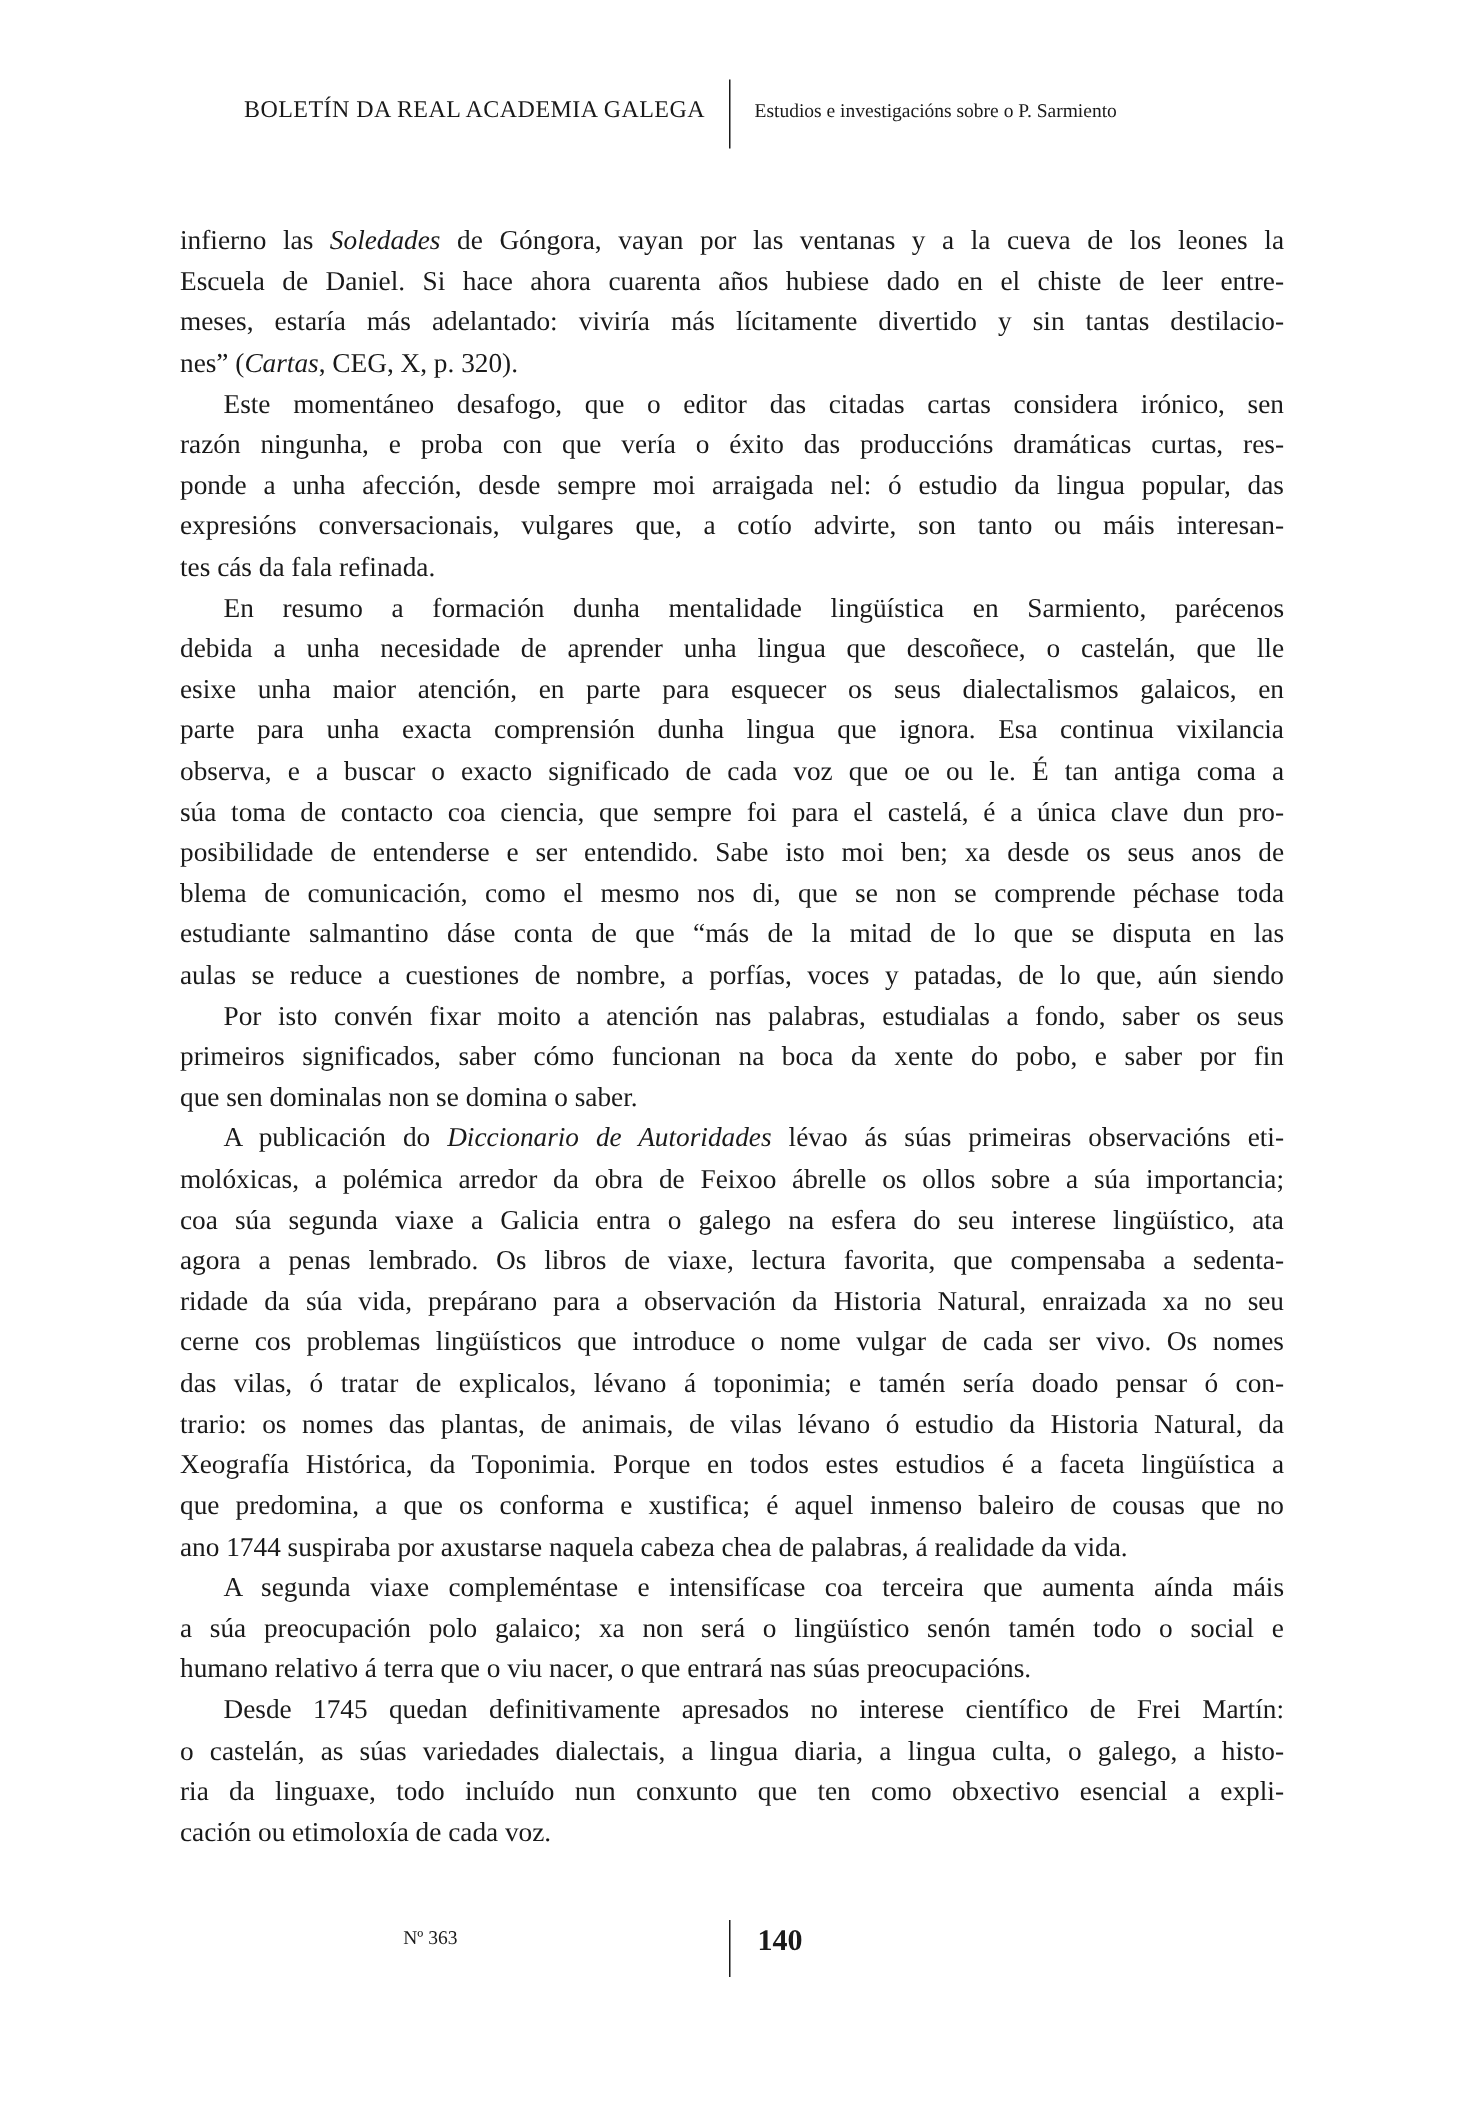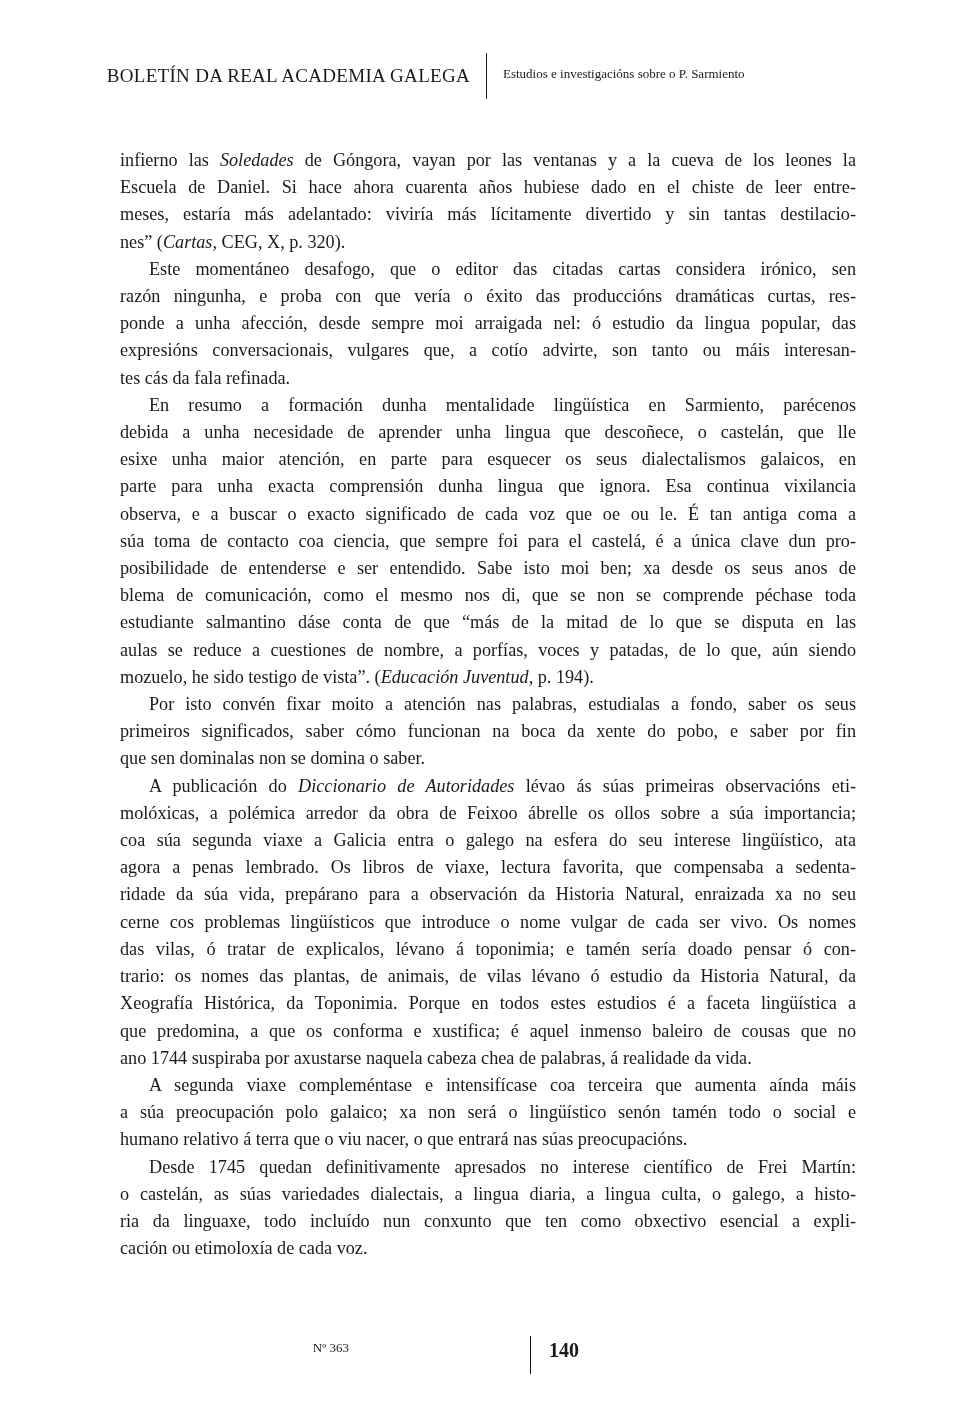--- a/index.html
+++ b/index.html
@@ -19,21 +19,21 @@
       position: absolute;
       top: 53px;
       left: 0;
       width: 975px;
       height: 46px;
     }
     .header-left {
       position: absolute;
       right: 505px;
       top: 12px;
-      font-size: 19px;
+      font-size: 16px;
       letter-spacing: 0.3px;
       white-space: nowrap;
     }
     .header-divider {
       position: absolute;
       left: 486px;
       top: 0;
       width: 1px;
       height: 46px;
       background: #1a1a1a;
@@ -72,25 +72,24 @@
     .line.last {
       text-align-last: left;
     }
     .line.indent {
       padding-left: 29px;
     }
     .para .line { text-indent: 0; }
     em { font-style: italic; }
     .footer {
       position: absolute;
-      top: 1336px;
+      top: 1280px;
       left: 0;
       width: 808px;
       height: 38px;
-      margin-left: 44px;
     }
     .footer-issue {
       position: absolute;
       right: 503px;
       top: 4px;
       font-size: 13px;
       white-space: nowrap;
     }
     .footer-divider {
       position: absolute;
@@ -136,21 +135,20 @@
       <span class="line indent">En resumo a formación dunha mentalidade lingüística en Sarmiento, parécenos</span>
       <span class="line">debida a unha necesidade de aprender unha lingua que descoñece, o castelán, que lle</span>
       <span class="line">esixe unha maior atención, en parte para esquecer os seus dialectalismos galaicos, en</span>
       <span class="line">parte para unha exacta comprensión dunha lingua que ignora. Esa continua vixilancia</span>
       <span class="line">observa, e a buscar o exacto significado de cada voz que oe ou le. É tan antiga coma a</span>
       <span class="line">súa toma de contacto coa ciencia, que sempre foi para el castelá, é a única clave dun pro-</span>
       <span class="line">posibilidade de entenderse e ser entendido. Sabe isto moi ben; xa desde os seus anos de</span>
       <span class="line">blema de comunicación, como el mesmo nos di, que se non se comprende péchase toda</span>
       <span class="line">estudiante salmantino dáse conta de que “más de la mitad de lo que se disputa en las</span>
       <span class="line">aulas se reduce a cuestiones de nombre, a porfías, voces y patadas, de lo que, aún siendo</span>
-      <span class="line last">mozuelo, he sido testigo de vista”. (<em>Educación Juventud</em>, p. 194).</span>
     </div>
     <div class="para">
       <span class="line indent">Por isto convén fixar moito a atención nas palabras, estudialas a fondo, saber os seus</span>
       <span class="line">primeiros significados, saber cómo funcionan na boca da xente do pobo, e saber por fin</span>
       <span class="line last">que sen dominalas non se domina o saber.</span>
     </div>
     <div class="para">
       <span class="line indent">A publicación do <em>Diccionario de Autoridades</em> lévao ás súas primeiras observacións eti-</span>
       <span class="line">molóxicas, a polémica arredor da obra de Feixoo ábrelle os ollos sobre a súa importancia;</span>
       <span class="line">coa súa segunda viaxe a Galicia entra o galego na esfera do seu interese lingüístico, ata</span>

